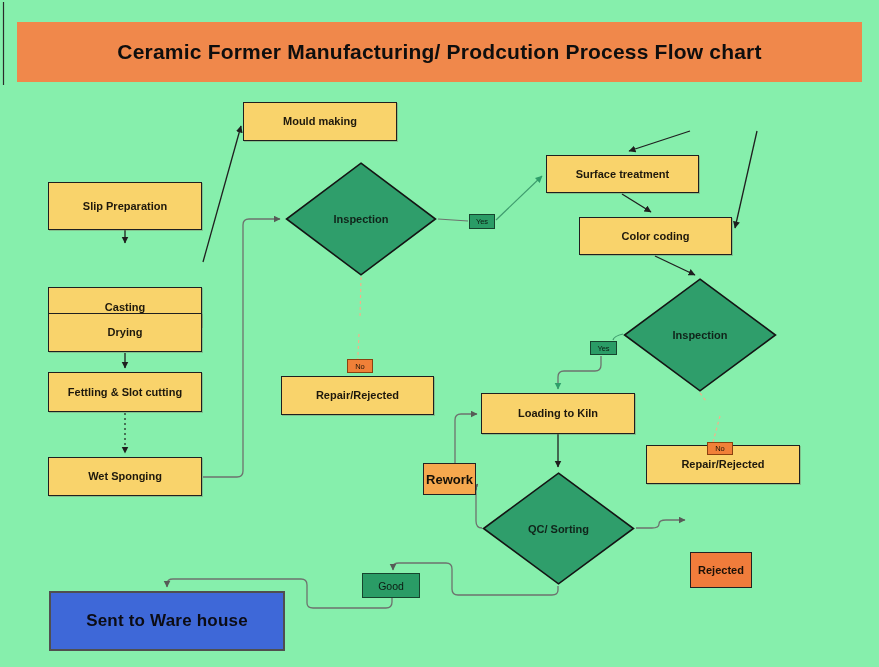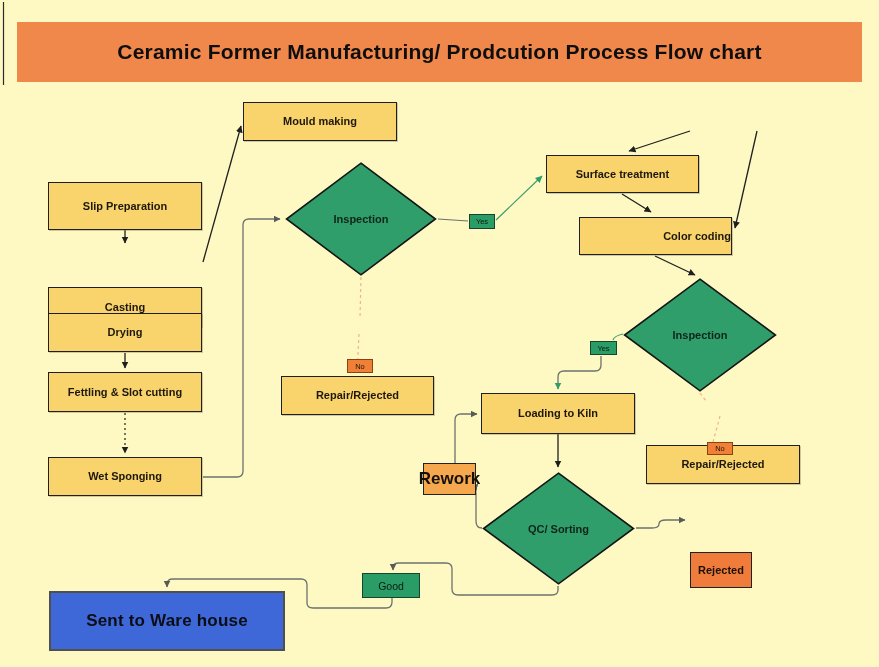--- a/index.html
+++ b/index.html
@@ -1,17 +1,17 @@
 <!DOCTYPE html>
 <html><head>
 <meta charset="utf-8">
 <style>
   html,body{margin:0;padding:0;background:#fff;}
   .canvas{
-    position:relative;width:879px;height:667px;background:#fef9c3;
+    position:relative;width:879px;height:667px;background:#86efac;
     font-family:"Liberation Sans", sans-serif;overflow:hidden;
   }
   
   .header{
     position:absolute;left:17px;top:22px;width:845px;height:60px;
     background:#F0884B;display:flex;align-items:center;justify-content:center;
   }
   .header .title{
     font-size:21px;font-weight:700;color:#0e0e0e;letter-spacing:.2px;white-space:nowrap;
   }
@@ -23,21 +23,21 @@
     box-shadow:1px 1px 0 rgba(120,110,80,.35);
   }
   .mould{left:243px;top:102px;width:154px;height:39px;}
   .slip{left:48px;top:182px;width:154px;height:48px;}
   .casting{left:48px;top:247px;width:154px;height:40px;margin-top:40px;}
   .drying{left:48px;top:313px;width:154px;height:39px;}
   .fettling{left:48px;top:372px;width:154px;height:40px;}
   .wet{left:48px;top:457px;width:154px;height:39px;}
   .glaze{left:613px;top:92px;width:154px;height:38px;}
   .surface{left:546px;top:155px;width:153px;height:38px;}
-  .colorcoding{left:579px;top:217px;width:153px;height:38px;justify-content:flex-end;}
+  .colorcoding{left:579px;top:217px;width:153px;height:38px;}
   .loading{left:481px;top:393px;width:154px;height:41px;}
   .repair1{left:281px;top:376px;width:153px;height:39px;}
   .repair2{left:646px;top:445px;width:154px;height:39px;}
   
   .diamond{position:absolute;}
   .diamond svg{position:absolute;left:0;top:0;width:100%;height:100%;}
   .diamond .dlabel{
     position:absolute;left:0;top:0;width:100%;height:100%;
     display:flex;align-items:center;justify-content:center;
     font-size:11px;font-weight:700;color:#10241a;
@@ -54,21 +54,21 @@
   .tag.orange{background:#F08038;border-color:#8a4210;color:#1f1307;margin-top:40px;}
   .yes1{left:469px;top:214px;width:26px;height:15px;font-size:7.5px;}
   .yes2{left:590px;top:341px;width:27px;height:14px;font-size:7.5px;}
   .no1{left:347px;top:319px;width:26px;height:14px;font-size:7.5px;}
   .no2{left:707px;top:402px;width:26px;height:13px;font-size:7.5px;}
   .good{left:362px;top:573px;width:58px;height:25px;font-size:10.5px;background:#2A9C66;border:1px solid #16442e;}
   .rework{
     position:absolute;left:423px;top:463px;width:53px;height:32px;
     background:#F6A84E;border:1.6px solid #222;box-sizing:border-box;
     display:flex;align-items:center;justify-content:center;
-    font-size:17px;font-weight:700;color:#151007;
+    font-size:13px;font-weight:700;color:#151007;
   }
   .rejected{
     position:absolute;left:690px;top:509px;width:62px;height:36px;
     background:#F07C3B;border:1.6px solid #222;box-sizing:border-box;
     display:flex;align-items:center;justify-content:center;
     font-size:11px;font-weight:700;color:#1a1007;margin-top:43px;
   }
   .warehouse{
     position:absolute;left:49px;top:591px;width:236px;height:60px;
     background:#3E68D8;border:2px solid#4f4f4f;box-sizing:border-box;

